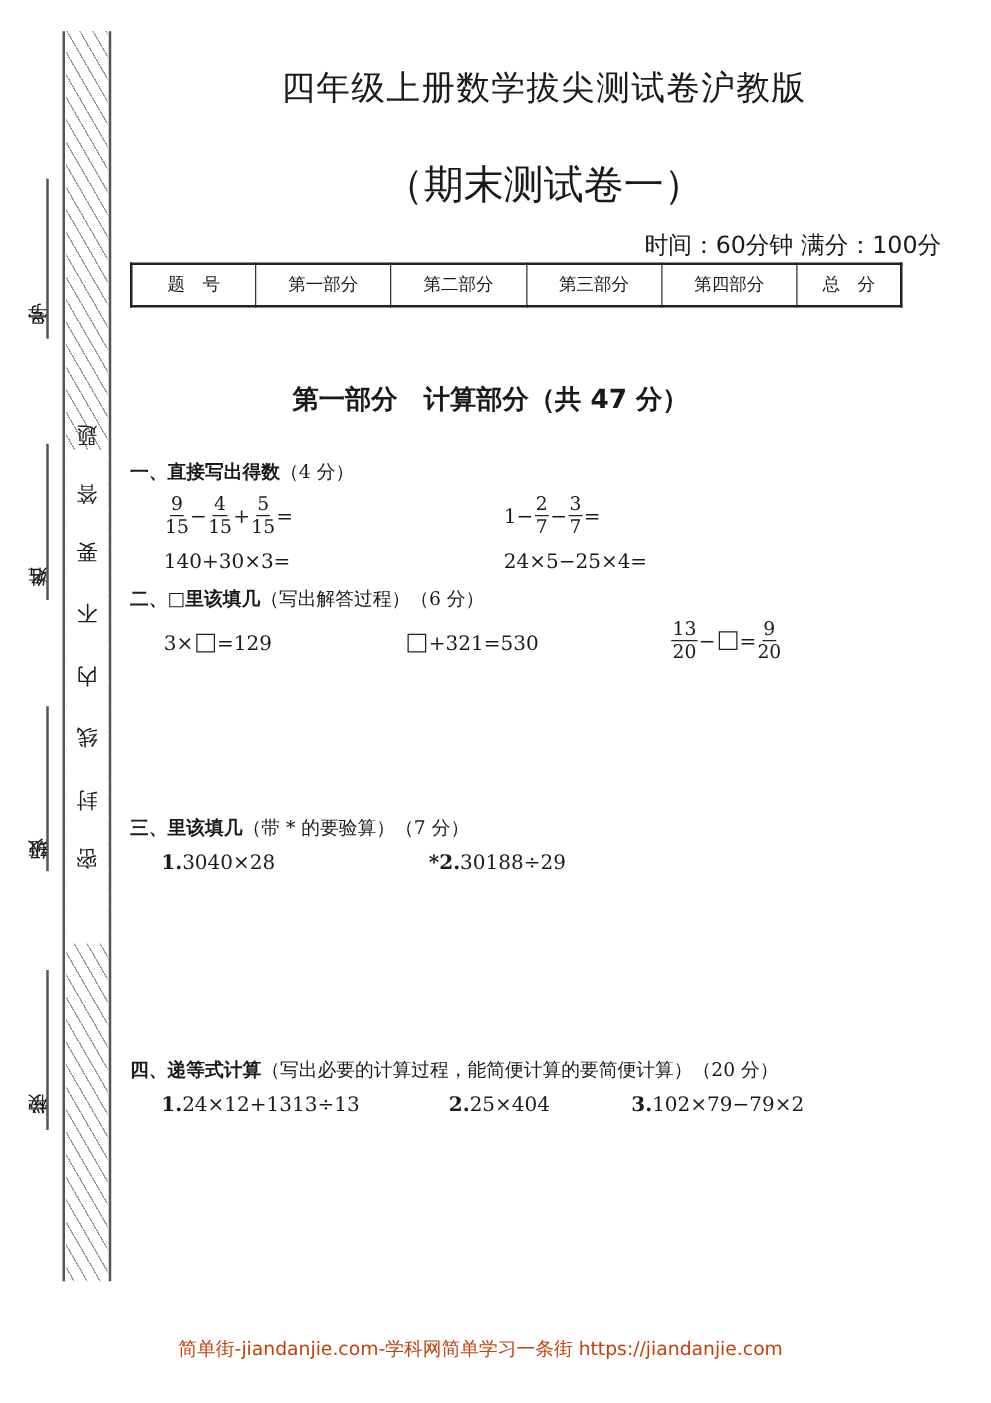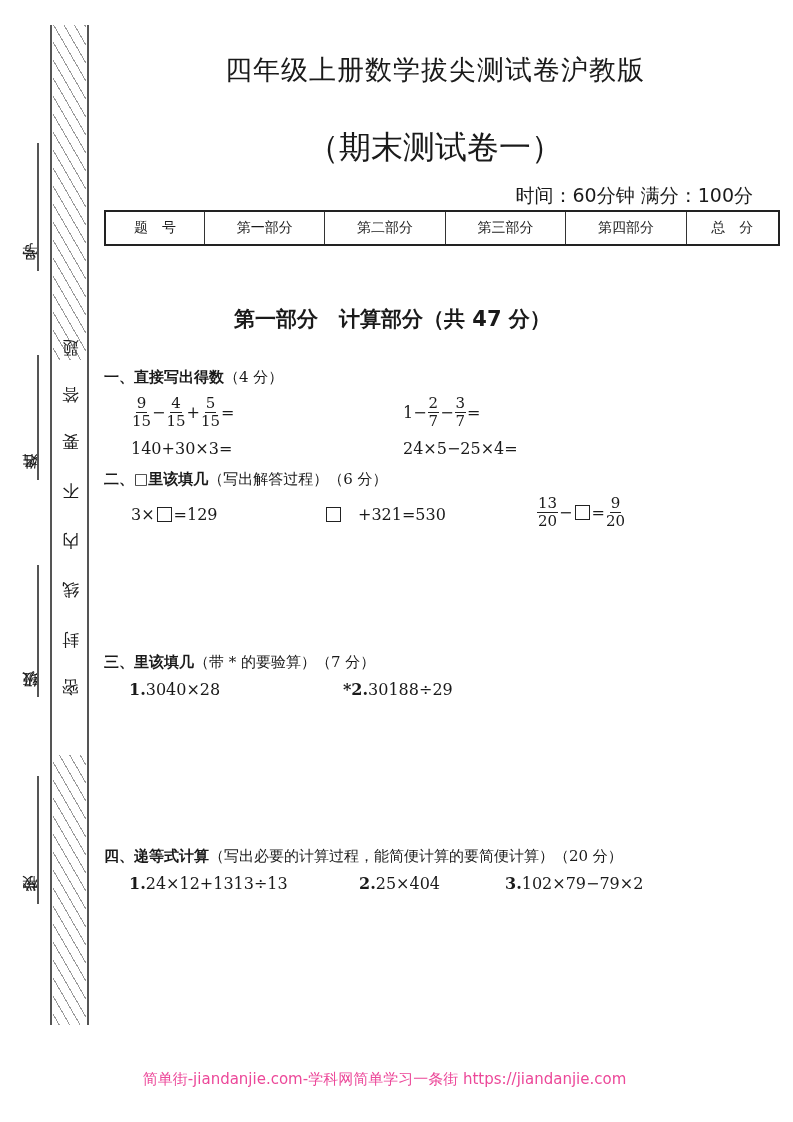--- a/index.html
+++ b/index.html
@@ -15,37 +15,37 @@
   .side-label { position:absolute; left:20px; font-size:16px; font-family:"DejaVu Serif", serif;
                 writing-mode:vertical-rl; transform:rotate(180deg); }
   .blank-line { position:absolute; left:37px; width:2px; background:#555; }
 
   .title { position:absolute; left:105px; top:52px; width:660px; text-align:center; font-size:27px;
            font-family:"DejaVu Sans", sans-serif; letter-spacing:1px; }
   .subtitle { position:absolute; left:105px; top:126px; width:660px; text-align:center; font-size:32px;
               font-family:Liberation Mono, monospace; }
   .meta { position:absolute; right:40px; top:183px; font-size:19px; font-family:"DejaVu Sans", sans-serif; }
 
-  table.score { position:absolute; left:104px; top:210px; width:676px; border-collapse:collapse;
+  table.score { position:absolute; left:104px; top:210px; width:618px; border-collapse:collapse;
                 font-size:14px; }
   table.score td { border:1px solid #333; height:30px; text-align:center; }
   table.score { border:2px solid #222; }
 
   .part-title { position:absolute; left:234px; top:305px; font-size:21px; font-weight:bold;
                 font-family:"DejaVu Sans", sans-serif; }
   .sec { position:absolute; left:104px; font-size:15px; font-weight:bold; }
   .sec .note { font-weight:normal; }
   .expr { position:absolute; font-size:16px; white-space:nowrap; display:flex; align-items:center; }
   .frac { display:inline-flex; flex-direction:column; align-items:center; line-height:1; margin:0 1px; }
   .frac .n { border-bottom:1px solid #222; padding:0 1px 1px; font-size:15px; }
   .frac .d { padding-top:1px; font-size:15px; }
   .box { display:inline-block; width:13px; height:13px; border:1.5px solid #222; margin:0 2px; }
   .num { font-weight:bold; }
   .footer { position:absolute; left:0; width:769px; top:1070px; text-align:center; font-size:15px;
-            color:#ec4899; font-family:"DejaVu Sans", sans-serif; }
+            color:#c2410c; font-family:"DejaVu Sans", sans-serif; }
 </style>
 </head>
 <body>
 
 <div>
   <div class="vline" style="left:50px; top:25px; height:1000px;"></div>
   <div class="vline" style="left:87px; top:25px; height:1000px;"></div>
   <div class="hatch"></div>
   <div class="seal-box"></div>
   <div class="seal-char" style="top:370px;">题</div>
@@ -123,21 +123,21 @@
 <div class="expr" style="left:403px; top:439px;">24×5−25×4=</div>
 
 <div class="sec" style="top:470px;">
   <span>二、□里该填几</span><span class="note">（写出解答过程）（6 分）</span>
 </div>
 <div class="expr" style="left:131px; top:505px;">
   <span>3×</span>
     <span class="box"></span>
     <span>=129</span>
 </div>
-<div class="expr" style="left:324px; top:505px;gap:15px;">
+<div class="expr" style="left:324px; top:505px;">
   <span class="box"></span>
     <span>+321=530</span>
 </div>
 <div class="expr" style="left:536px; top:496px;">
   <span class="frac">
       <span class="n">13</span>
       <span class="d">20</span>
     </span>
   <span>−</span>
     <span class="box"></span>

